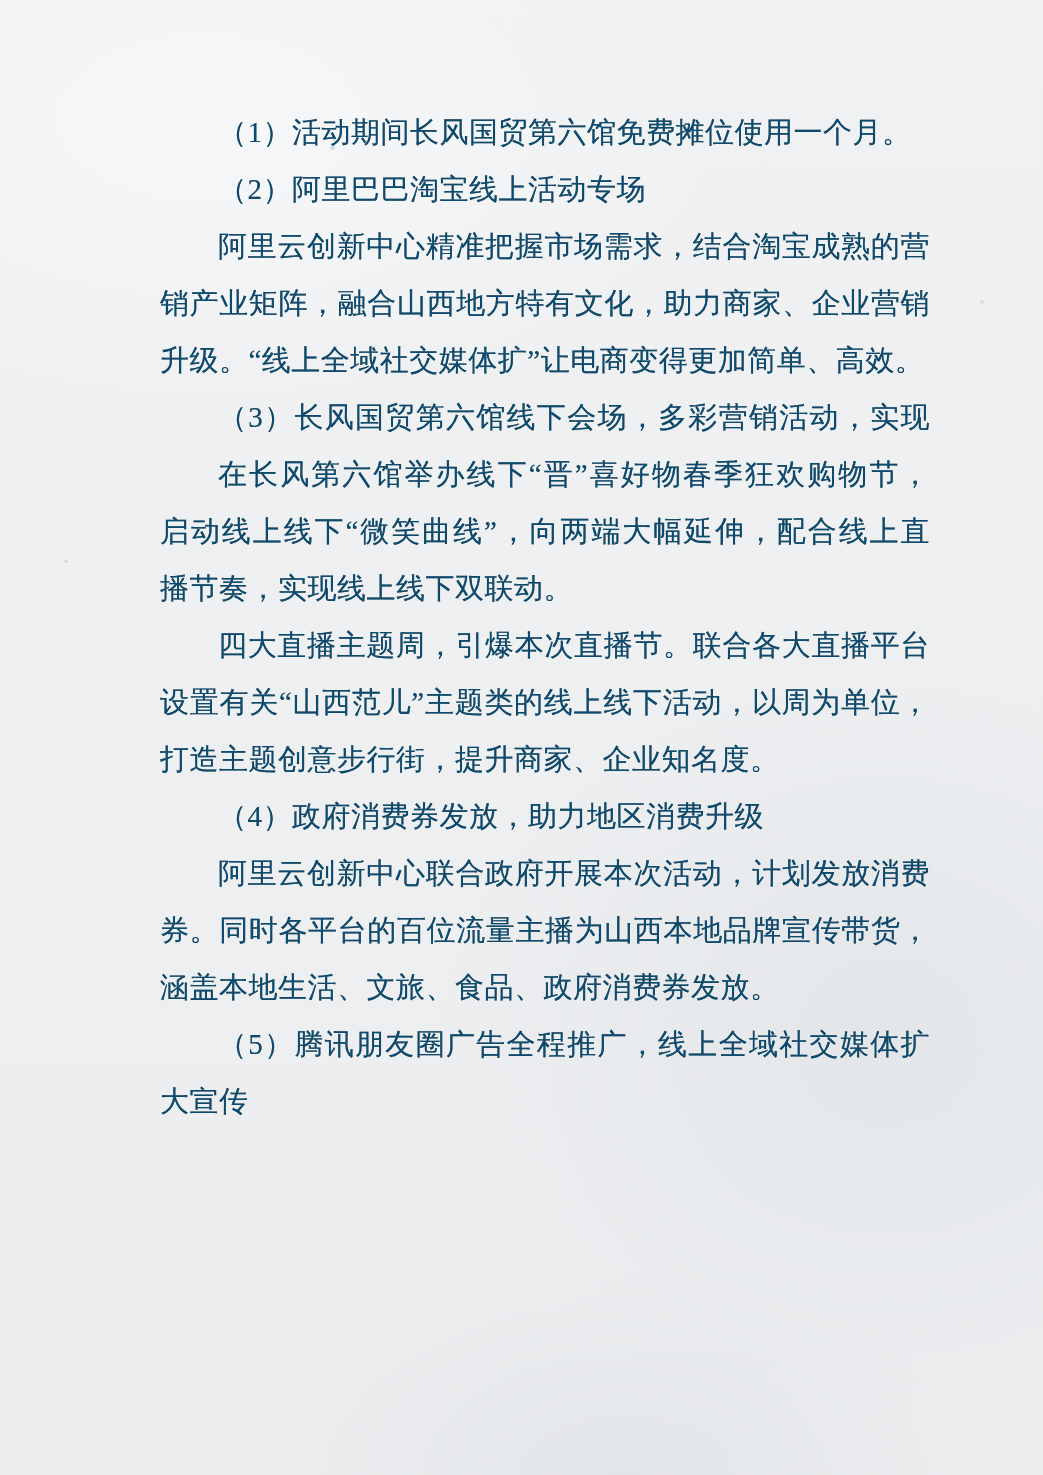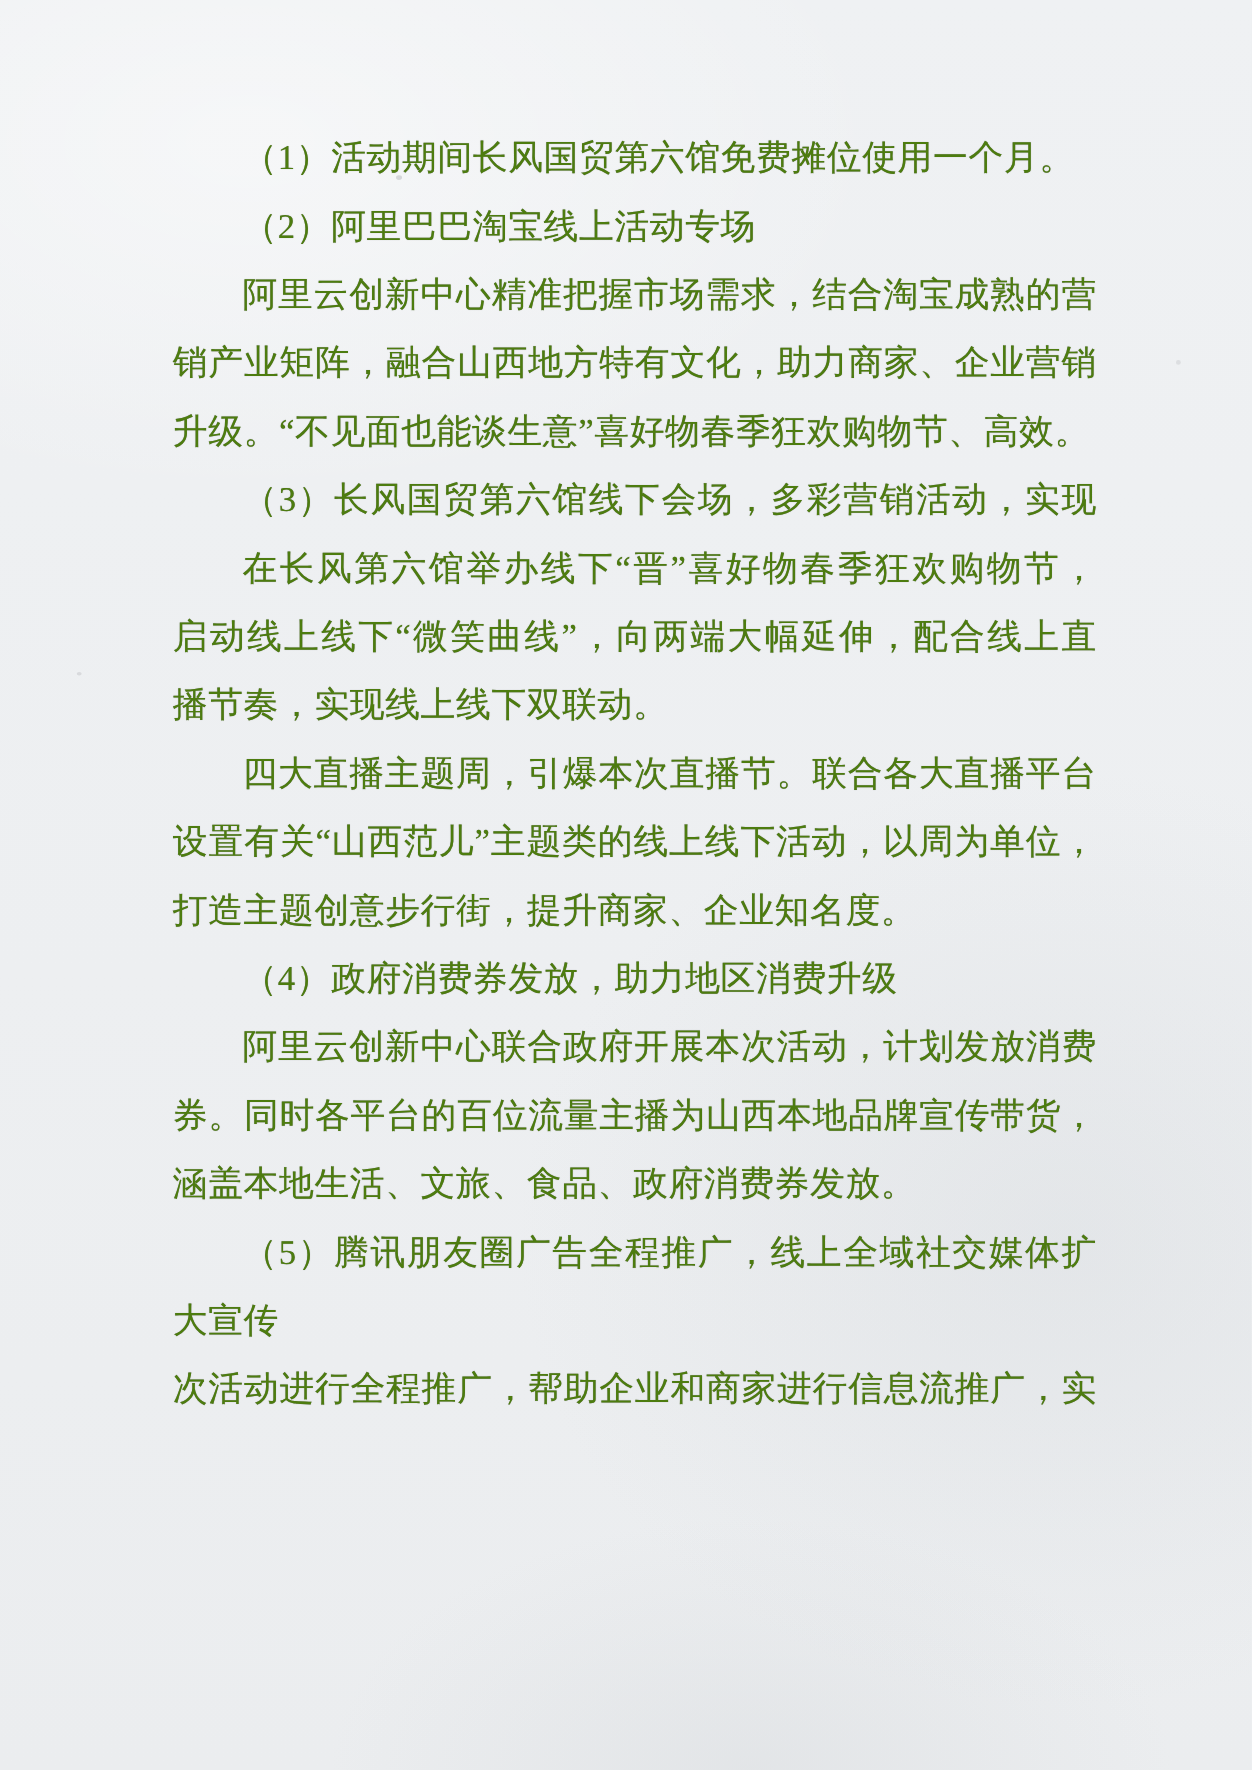--- a/index.html
+++ b/index.html
@@ -26,24 +26,24 @@
   .smudge {
     position: absolute;
     border-radius: 50%;
     pointer-events: none;
   }
   .smudge.s1 { left: 330px; top: 146px; width: 5px; height: 4px; background: rgba(120,124,130,0.25); }
   .smudge.s2 { left: 64px;  top: 560px; width: 4px; height: 3px; background: rgba(120,124,130,0.18); }
   .smudge.s3 { left: 980px; top: 300px; width: 4px; height: 4px; background: rgba(120,124,130,0.15); }
   .text-block {
     position: absolute;
-    left: 144px;
+    left: 160px;
     top: 104px;
     width: 770px;
-    color: #4d7c0f;
+    color: #0c4a6e;
     font-size: 29px;
     letter-spacing: 0.5px;
     text-shadow: 0 0 0.6px rgba(40,42,48,0.55);
   }
   .line {
     height: 57px;
     line-height: 57px;
     white-space: nowrap;
     text-align: left;
   }
@@ -60,28 +60,27 @@
 <div class="paper"></div>
 <div class="smudge s1"></div>
 <div class="smudge s2"></div>
 <div class="smudge s3"></div>
 
 <div class="text-block">
   <div class="line ind">（1）活动期间长风国贸第六馆免费摊位使用一个月。</div>
   <div class="line ind">（2）阿里巴巴淘宝线上活动专场</div>
   <div class="line ind j">阿里云创新中心精准把握市场需求，结合淘宝成熟的营</div>
   <div class="line j">销产业矩阵，融合山西地方特有文化，助力商家、企业营销</div>
-  <div class="line">升级。“不见面也能谈生意”喜好物春季狂欢购物节、高效。</div>
+  <div class="line">升级。“线上全域社交媒体扩”让电商变得更加简单、高效。</div>
   <div class="line ind j">（3）长风国贸第六馆线下会场，多彩营销活动，实现</div>
   <div class="line ind j">在长风第六馆举办线下“晋”喜好物春季狂欢购物节，</div>
   <div class="line j">启动线上线下“微笑曲线”，向两端大幅延伸，配合线上直</div>
   <div class="line">播节奏，实现线上线下双联动。</div>
   <div class="line ind j">四大直播主题周，引爆本次直播节。联合各大直播平台</div>
   <div class="line j">设置有关“山西范儿”主题类的线上线下活动，以周为单位，</div>
   <div class="line">打造主题创意步行街，提升商家、企业知名度。</div>
   <div class="line ind">（4）政府消费券发放，助力地区消费升级</div>
   <div class="line ind j">阿里云创新中心联合政府开展本次活动，计划发放消费</div>
   <div class="line j">券。同时各平台的百位流量主播为山西本地品牌宣传带货，</div>
   <div class="line">涵盖本地生活、文旅、食品、政府消费券发放。</div>
   <div class="line ind j">（5）腾讯朋友圈广告全程推广，线上全域社交媒体扩</div>
   <div class="line">大宣传</div>
-  <div class="line j">次活动进行全程推广，帮助企业和商家进行信息流推广，实</div>
 </div>
 
 </body></html>

